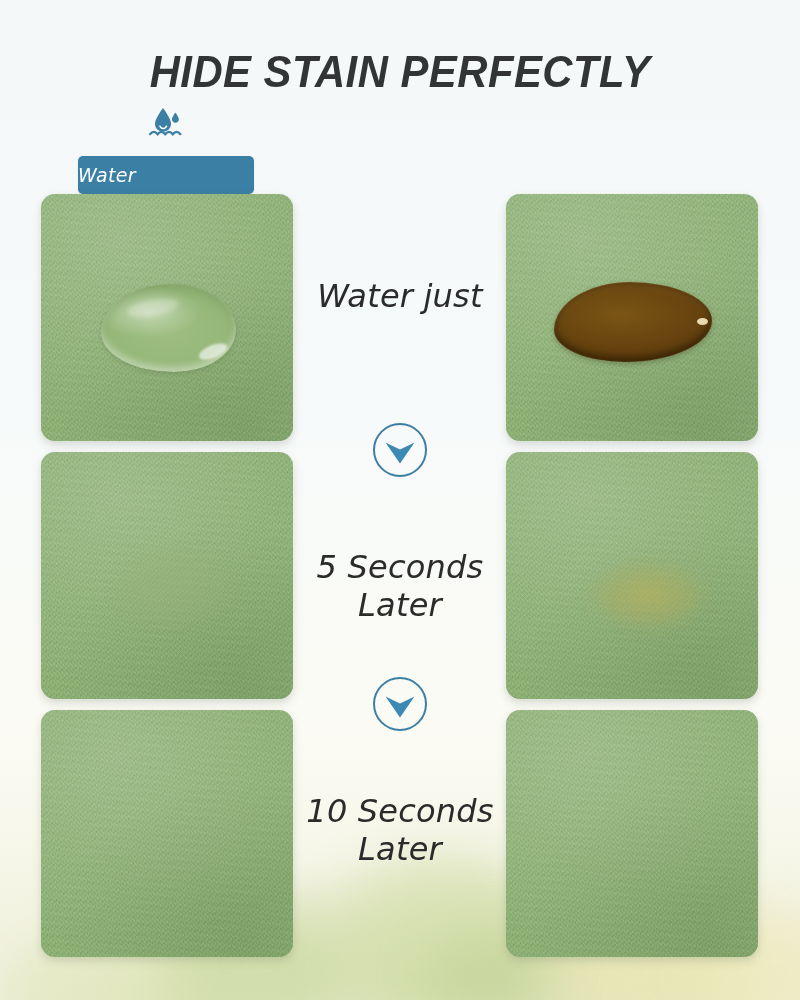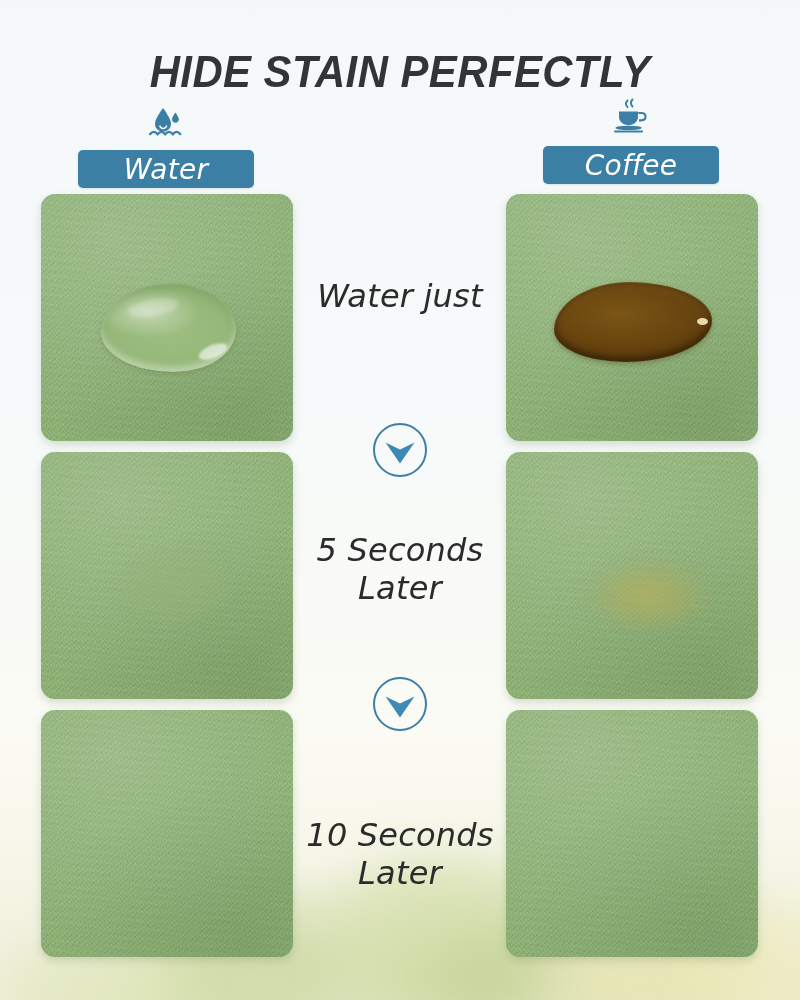--- a/index.html
+++ b/index.html
@@ -64,28 +64,28 @@
   .col-head.coffee { left: 543px; top: 100px; }
 
   .head-icon {
     height: 34px;
     display: flex;
     align-items: flex-end;
     justify-content: center;
   }
 
   .badge {
-    margin-top: 12px;
+    margin-top: 18px;
     height: 38px;
     border-radius: 5px;
     display: flex;
     align-items: center;
-    justify-content: center;
+    justify-content: flex-start;
     color: #ffffff;
-    font-size: 28px;
+    font-size: 19px;
     font-style: italic;
     letter-spacing: 0.3px;
     font-family: "DejaVu Sans", sans-serif;
     box-shadow: 0 1px 2px rgba(0,0,0,0.10);
   }
 
   
   .swatch {
     position: absolute;
     width: 252px;
@@ -210,22 +210,22 @@
     width: 200px;
     text-align: center;
     font-family: "DejaVu Sans", sans-serif;
     font-style: italic;
     font-size: 32px;
     line-height: 38px;
     color: #2b2b2b;
     letter-spacing: 0.2px;
   }
   .ct1 { top: 277px; }
-  .ct2 { top: 531px; }
-  .ct3 { top: 792px; left: 296px; width: 208px; margin-top: 24px; }
+  .ct2 { top: 548px; }
+  .ct3 { top: 792px; left: 296px; width: 208px; }
 
   .arrow {
     position: absolute;
     width: 56px; height: 56px;
   }
   .ar1 { left: 372px; top: 422px; }
   .ar2 { left: 372px; top: 676px; }
 </style>
 </head>
 <body>
@@ -248,35 +248,20 @@
         <path d="M11.6 19.6 c0.9 1.9 2.2 2.9 3.6 2.9 c1.4 0 2.7 -1 3.6 -2.9" fill="none" stroke="#ffffff" stroke-width="1.3"></path>
         <path d="M27.4 6.5 C27.4 6.5 24 11 24 13.3 C24 15.3 25.5 16.7 27.4 16.7 C29.3 16.7 30.8 15.3 30.8 13.3 C30.8 11 27.4 6.5 27.4 6.5 Z" fill="#3c7fa4"></path>
         <path d="M2 28.2 c2.5 -3.2 5.1 -3.2 7.6 0 c2.5 -3.2 5.1 -3.2 7.6 0 c2.5 -3.2 5.1 -3.2 7.6 0 c2.5 -3.2 5.1 -3.2 7.6 0" fill="none" stroke="#3c7fa4" stroke-width="2.2" stroke-linecap="round"></path>
       </svg>
     </div>
     <div class="badge" style="background:#3c7fa4">
       <span>Water</span>
     </div>
   </div>
 
-  <div class="col-head coffee">
-    <div class="head-icon">
-      <svg width="40" height="36" viewBox="0 0 40 36" aria-hidden="true">
-        <path d="M16.5 2.5 c-2.2 2.3 -2.2 4.2 0 6.5" fill="none" stroke="#3c7fa4" stroke-width="1.9" stroke-linecap="round"></path>
-        <path d="M21.5 1.5 c-2.2 2.4 -2.2 4.6 0 7.0" fill="none" stroke="#3c7fa4" stroke-width="1.9" stroke-linecap="round"></path>
-        <path d="M8 13.5 h19 v5.6 c0 4.6 -4.3 8.2 -9.5 8.2 C12.3 27.3 8 23.7 8 19.1 Z" fill="#3c7fa4"></path>
-        <path d="M27.3 15 h3.2 c2.5 0 4 1.6 4 3.6 c0 2.2 -1.7 3.8 -4.3 3.8 h-2.2" fill="none" stroke="#3c7fa4" stroke-width="2.1"></path>
-        <ellipse cx="17.6" cy="29.9" rx="13" ry="2.2" fill="#3c7fa4"></ellipse>
-        <rect x="3" y="32.6" width="29" height="1.9" rx="0.9" fill="#3c7fa4"></rect>
-      </svg>
-    </div>
-    <div class="badge" style="background:#3c7fa4">
-      <span>Coffee</span>
-    </div>
-  </div>
 
   <div class="swatch sw-c1 sw-r1">
     <div class="spill spill-water">
       <div class="gloss2"></div>
       <div class="gloss"></div>
     </div>
   </div>
   <div class="swatch sw-c2 sw-r1">
     <div class="spill spill-coffee">
       <div class="rim"></div>

